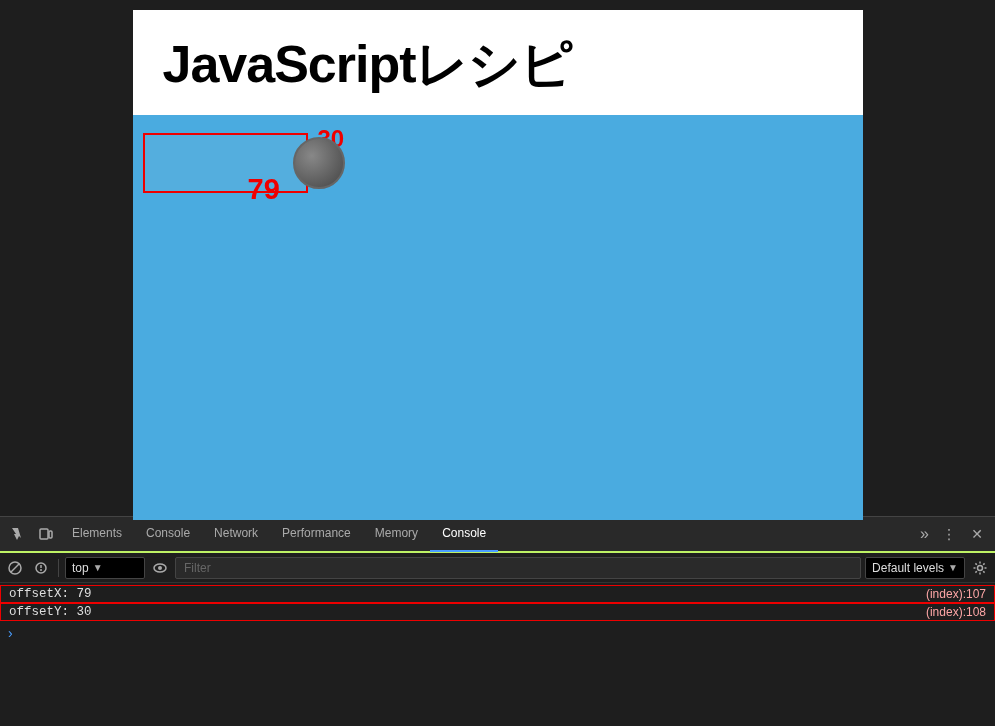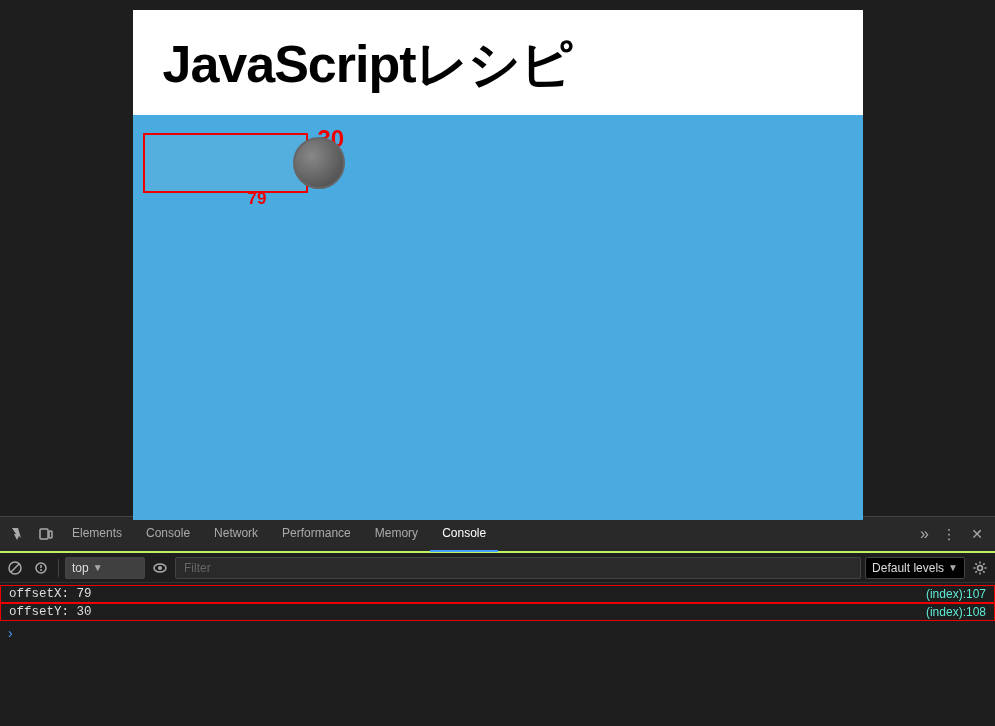--- a/index.html
+++ b/index.html
@@ -72,23 +72,22 @@
       color: #e00;
       font-size: 24px;
       font-weight: 700;
     }
 
     .label-79 {
       position: absolute;
       top: 58px;
       left: 115px;
       color: #e00;
-      font-size: 17px;
+      font-size: 29px;
       font-weight: 700;
-      margin-top: 16px;
     }
 
     
     .ball {
       position: absolute;
       top: 22px;
       left: 160px;
       width: 52px;
       height: 52px;
       border-radius: 50%;
@@ -183,21 +182,21 @@
     .toolbar-separator {
       width: 1px;
       height: 18px;
       background: #444;
       margin: 0 2px;
     }
 
     .context-selector {
       display: flex;
       align-items: center;
-      background: #404040;
+      background: #000000;
       border: 1px solid #444;
       border-radius: 2px;
       padding: 0 6px;
       height: 22px;
       color: #ddd;
       font-size: 12px;
       cursor: pointer;
       gap: 4px;
       min-width: 80px;
     }
@@ -267,21 +266,21 @@
     }
 
     .console-row-text {
       color: #ddd;
       font-family: 'Consolas', 'Courier New', monospace;
       font-size: 12.5px;
       flex: 1;
     }
 
     .console-row-source {
-      color: #5eead4;
+      color: #fca5a5;
       font-size: 12px;
       margin-left: auto;
       cursor: pointer;
     }
 
     .console-input-row {
       display: flex;
       align-items: center;
       height: 24px;
       padding: 0 8px;

